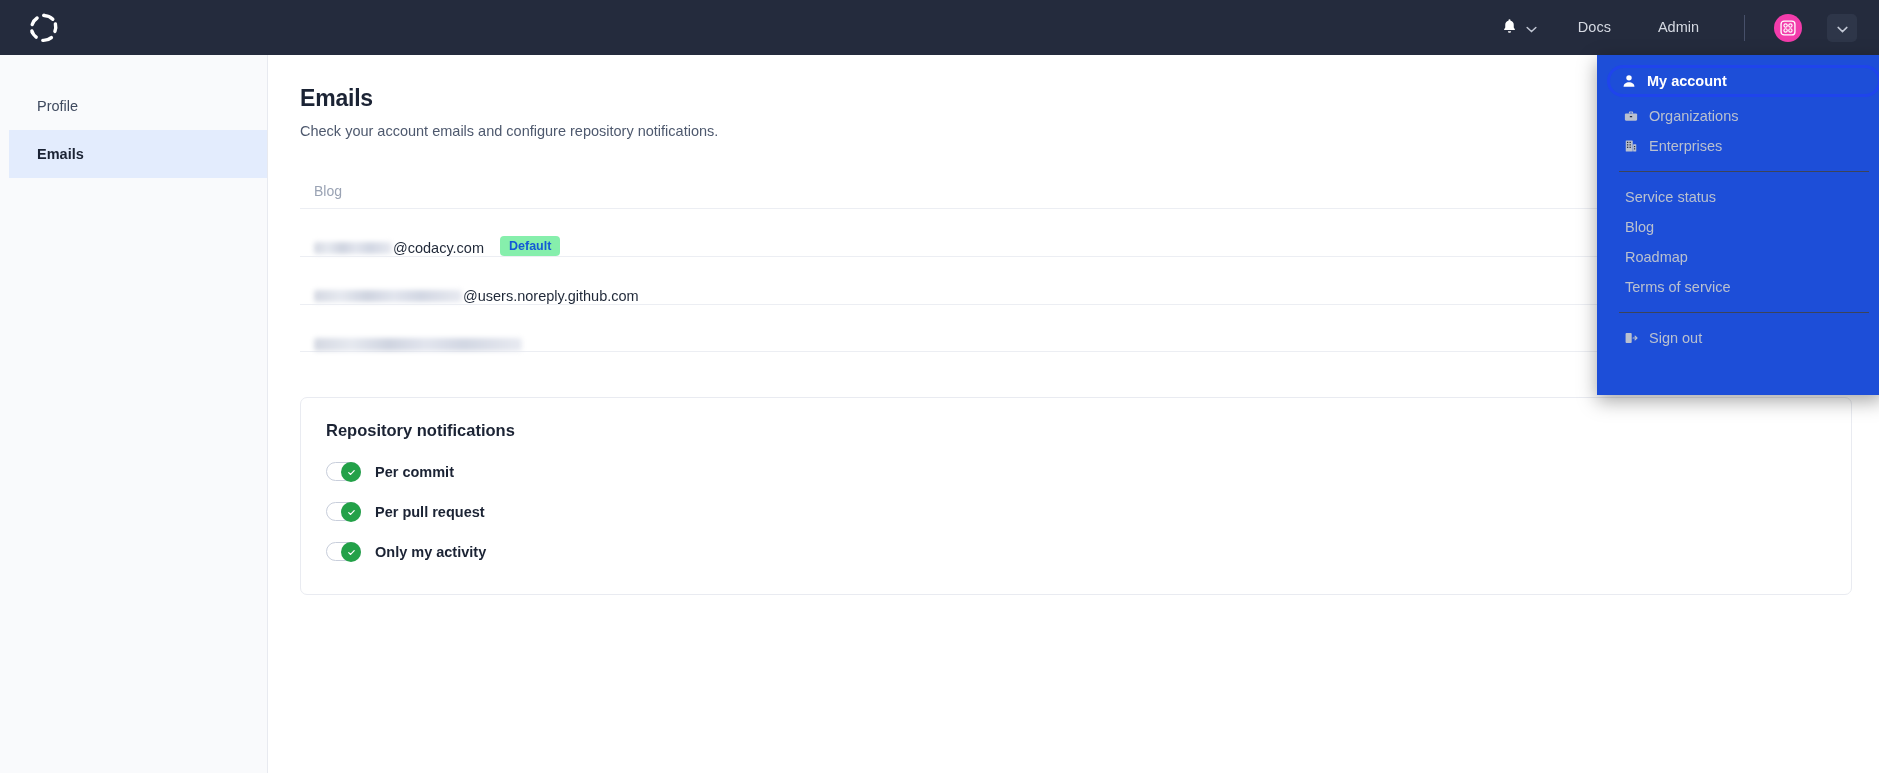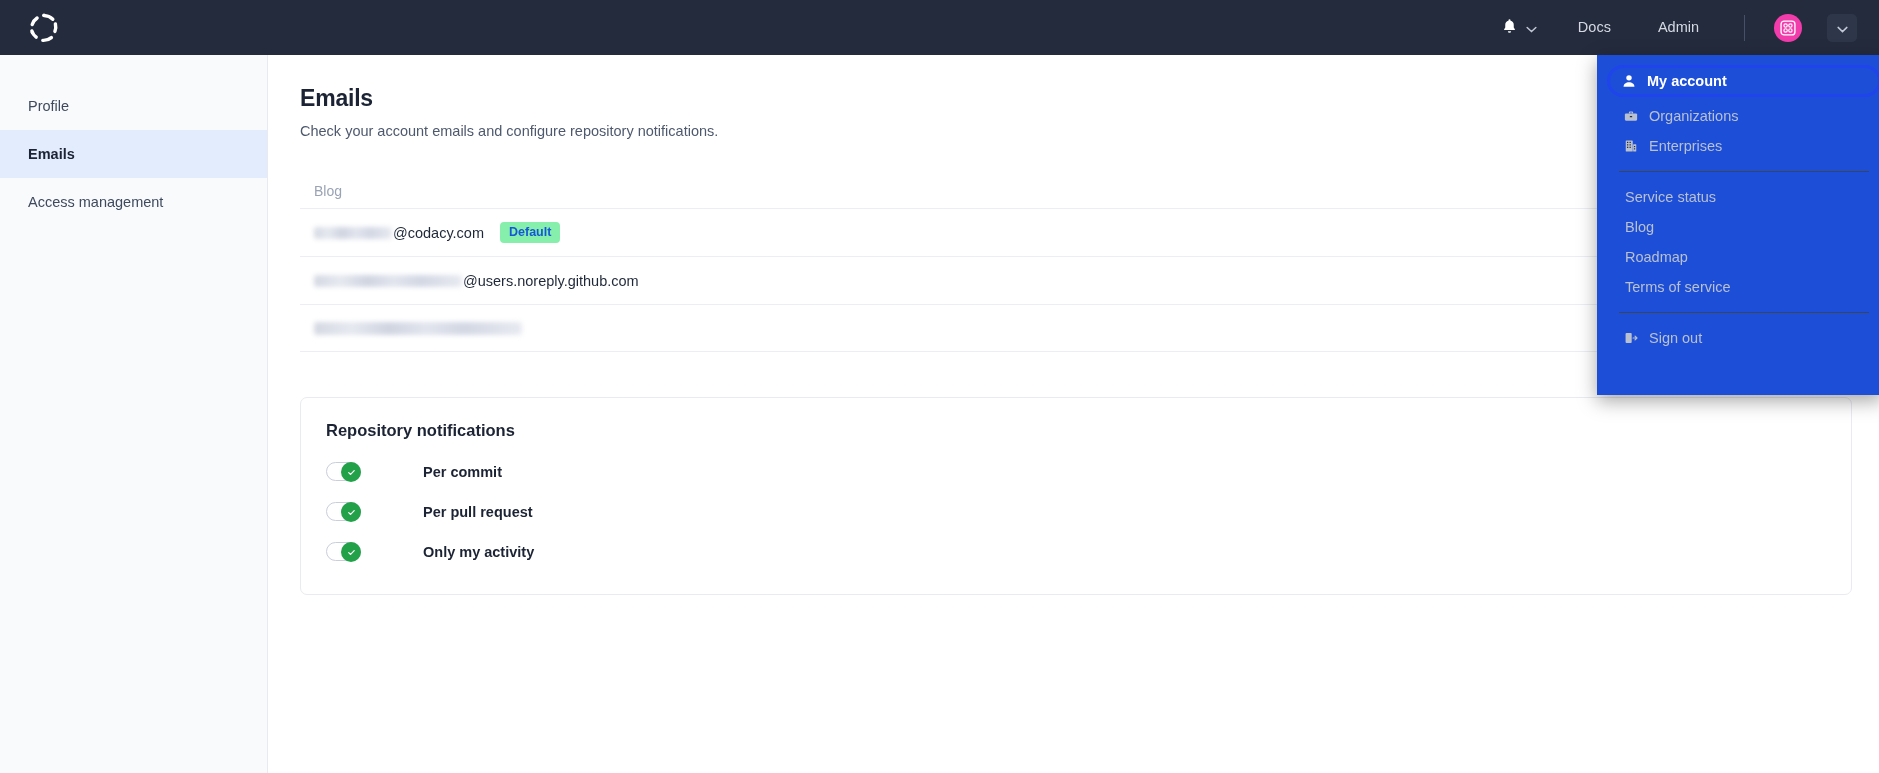--- a/index.html
+++ b/index.html
@@ -88,20 +88,21 @@
     position: absolute; top: 55px; left: 0;
     width: 268px; height: 718px;
     background: #f9fafc;
     border-right: 1px solid #e8eaf0;
     padding-top: 27px;
   }
   .side-item {
     height: 48px; display: flex; align-items: center;
     padding-left: 28px; font-size: 14.5px; color: #3f4a5f;
     cursor: pointer;
+    margin-left: 9px;
   }
   .side-item.active {
     background: #e3ecfd; color: #1b2334; font-weight: bold;
   }
 
   
   .main {
     position: absolute; top: 55px; left: 268px;
     width: 1611px; height: 718px;
     background: #ffffff;
@@ -116,21 +117,21 @@
     font-size: 14.5px; color: #4e596e; margin-top: 11px;
   }
 
   
   .email-table { margin-top: 35px; }
   .th-row {
     height: 34px; display: flex; align-items: center;
     font-size: 14px; color: #9aa3b4; padding-left: 14px;
   }
   .email-row {
-    height: 48px; display: flex; align-items: center;
+    height: 48px; display: flex; align-items: flex-end;
     border-top: 1px solid #eceef3; padding-left: 14px;
     position: relative;
   }
   .email-row:last-child { border-bottom: 1px solid #eceef3; }
   .email-text {
     font-size: 14.5px; color: #1f2838;
     display: flex; align-items: center;
   }
   .redacted {
     display: inline-block;
@@ -185,21 +186,21 @@
     background: #ffffff; border: 1px solid #c8cedb;
     position: relative; cursor: pointer; flex: 0 0 35px;
   }
   .toggle .knob {
     position: absolute; top: -1px; right: -1px;
     width: 20px; height: 20px; border-radius: 50%;
     background: #23a148;
     display: flex; align-items: center; justify-content: center;
   }
   .toggle-label {
-    font-size: 14.5px; font-weight: bold; color: #1b2334; margin-left: 48px;
+    font-size: 14.5px; font-weight: bold; color: #1b2334;
   }
   .toggle-help {
     font-size: 13.5px; color: #6b7487;
     margin-left: 49px; margin-top: -14px;
   }
 </style>
 </head>
 <body>
 
 <div class="topbar">
@@ -328,23 +329,20 @@
   </div>
 </div>
 
 <div class="sidebar">
   <div class="side-item">
     <span>Profile</span>
   </div>
   <div class="side-item active">
     <span>Emails</span>
   </div>
-  <div class="side-item">
-    <span>Access management</span>
-  </div>
 </div>
 
 <div class="main">
   <div class="page-title">Emails</div>
   <div class="page-subtitle">Check your account emails and configure repository notifications.</div>
 
   <div class="email-table">
     <div class="th-row">
       <span>Blog</span>
     </div>

